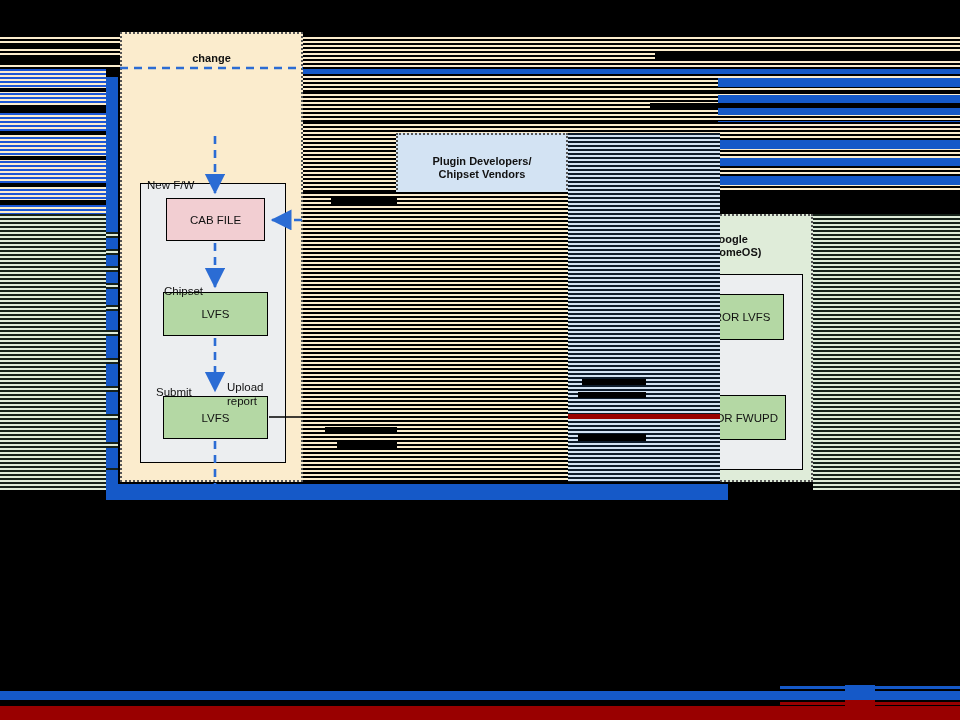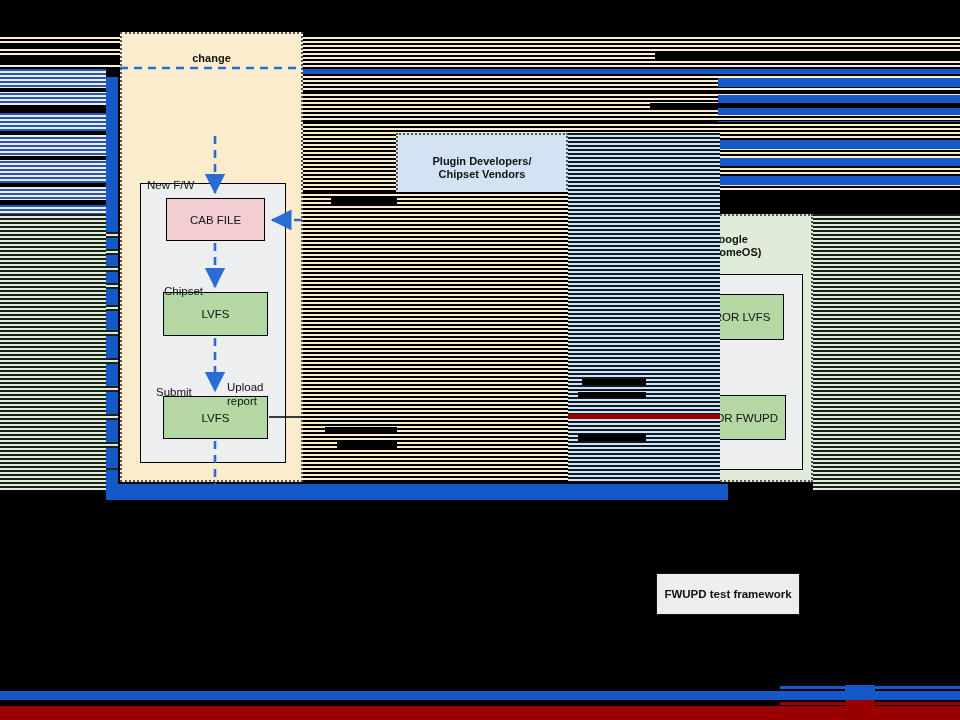--- a/index.html
+++ b/index.html
@@ -203,23 +203,20 @@
   <div class="band solid-black" style="left:325px;top:427px;width:72px;height:7px;"></div>
   <div class="band solid-black" style="left:337px;top:442px;width:60px;height:7px;"></div>
 
   <div class="band stripe-green" style="left:0;top:470px;width:106px;height:20px;"></div>
   <div class="band solid-blue" style="left:106px;top:470px;width:12px;height:20px;"></div>
   <div class="band stripe-green" style="left:813px;top:470px;width:147px;height:20px;"></div>
   <div class="band solid-blue" style="left:106px;top:484px;width:622px;height:7px;"></div>
   <div class="band solid-blue" style="left:106px;top:491px;width:622px;height:9px;"></div>
   <div class="band solid-black" style="left:0;top:500px;width:960px;height:130px;"></div>
 
-  <div class="node n-white" style="left:656px;top:573px;width:144px;height:42px;">
-    <span>FWUPD test framework</span>
-  </div>
 
   <div class="band solid-black" style="left:0;top:620px;width:960px;height:60px;"></div>
   <div class="band solid-blue" style="left:780px;top:686px;width:180px;height:3px;"></div>
   <div class="band solid-blue" style="left:845px;top:685px;width:30px;height:12px;"></div>
   <div class="band solid-blue" style="left:0;top:691px;width:960px;height:9px;"></div>
   <div class="band solid-red" style="left:780px;top:702px;width:180px;height:3px;"></div>
   <div class="band solid-red" style="left:845px;top:700px;width:30px;height:10px;"></div>
   <div class="band solid-red" style="left:0;top:706px;width:960px;height:14px;"></div>
 
 </div>

